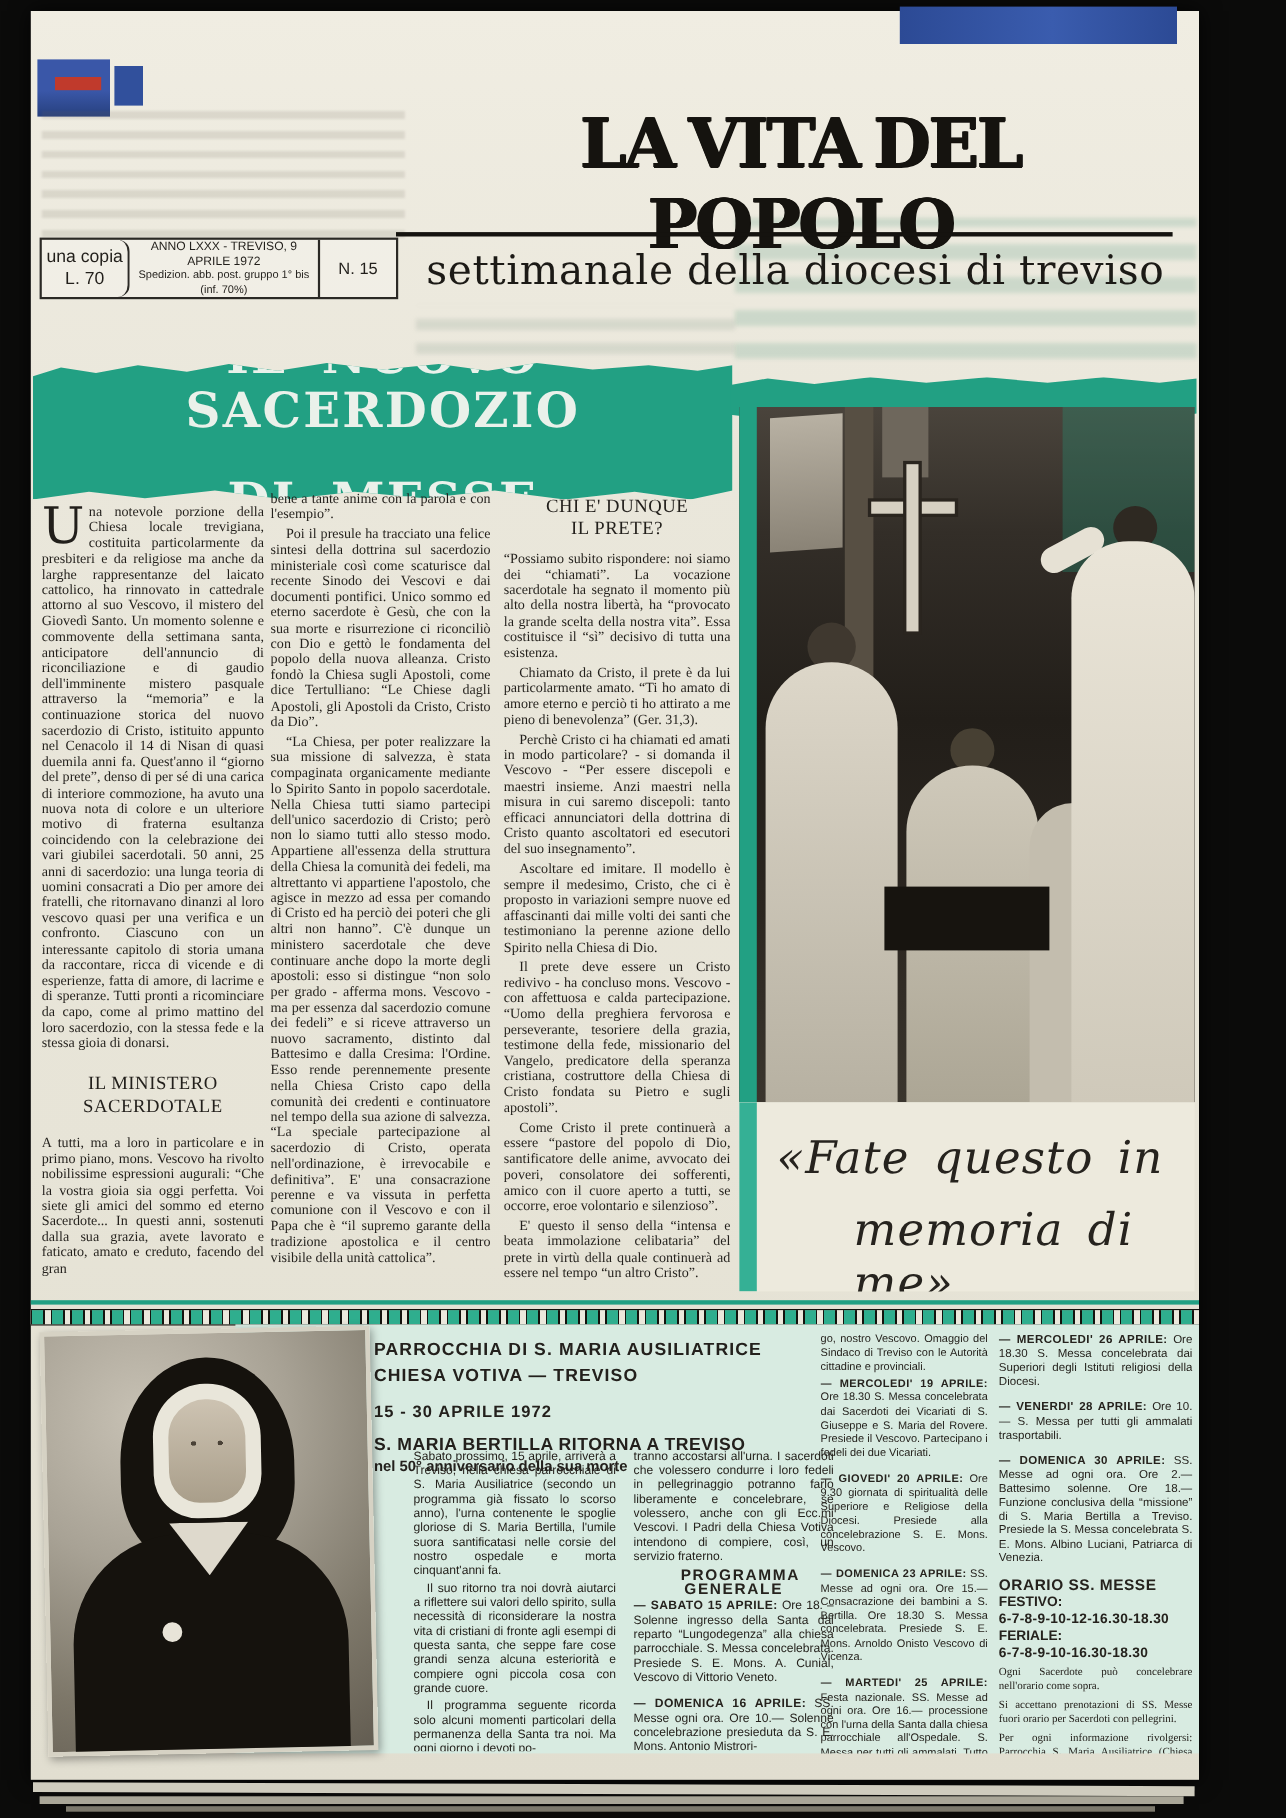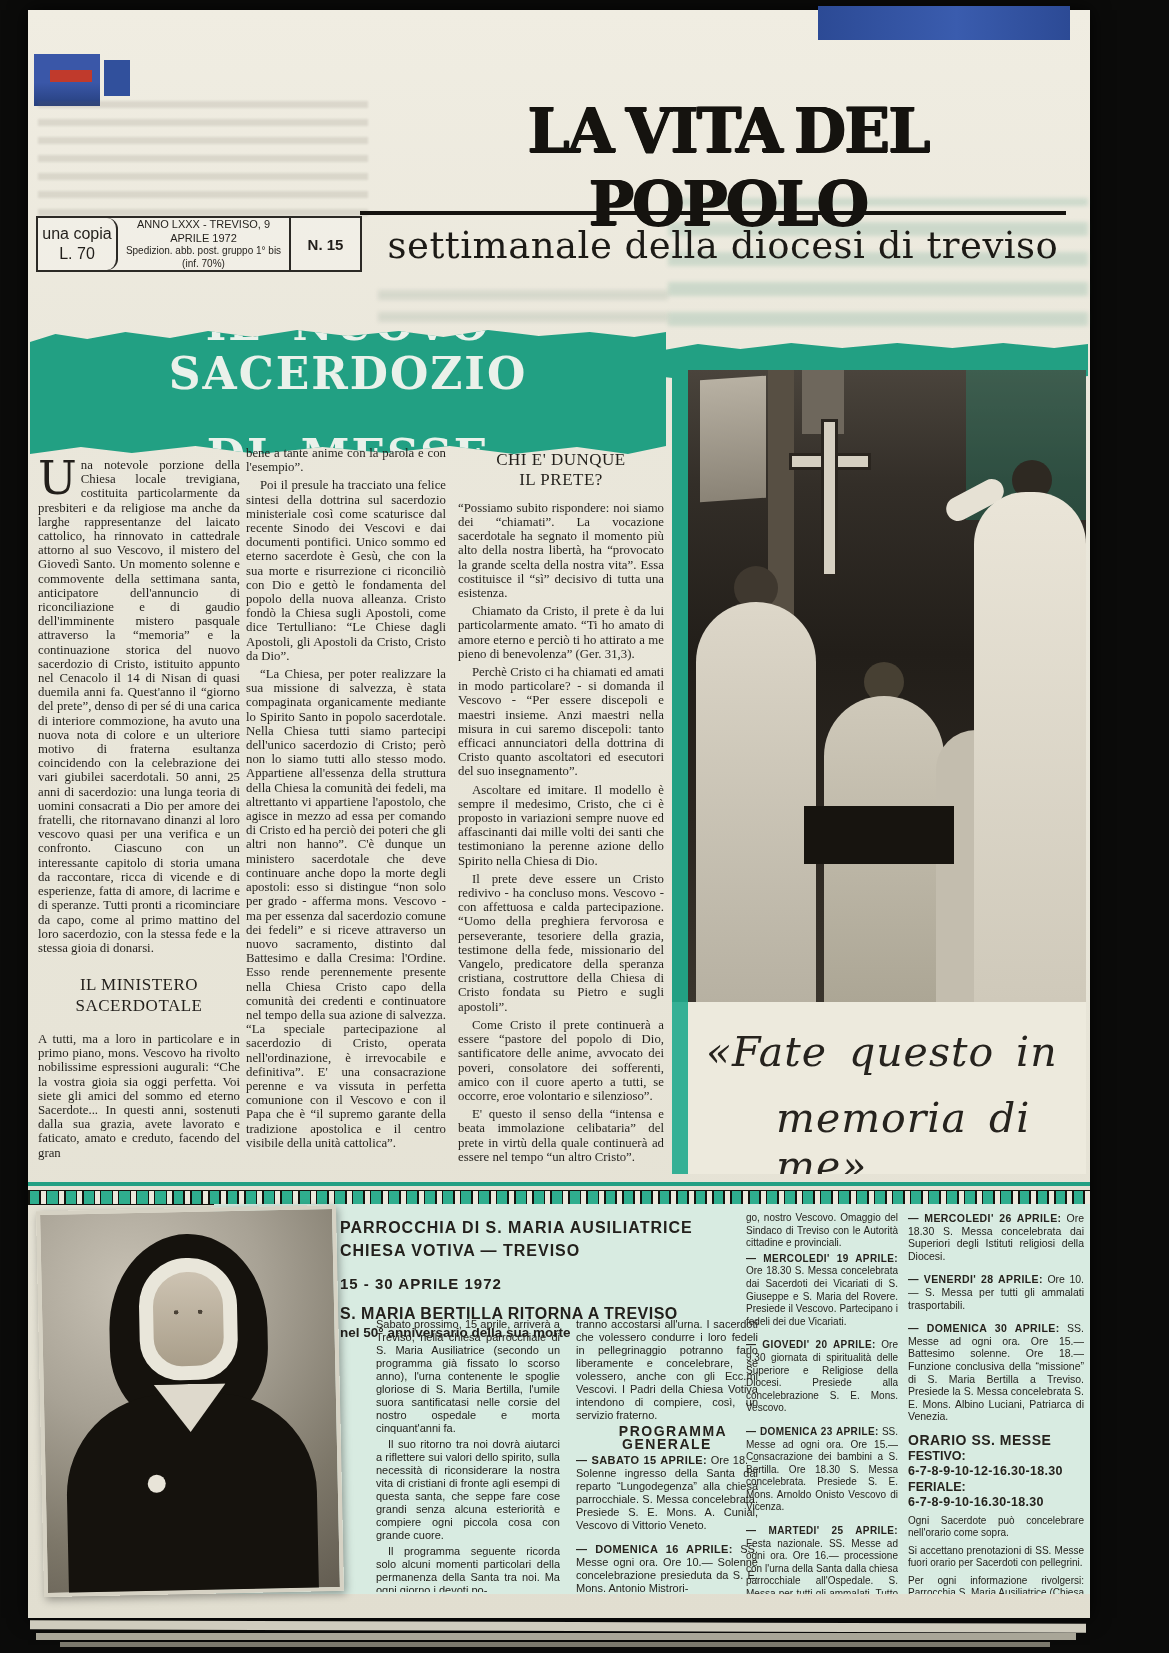--- a/index.html
+++ b/index.html
@@ -21,21 +21,21 @@
           background:repeating-linear-gradient(0deg,rgba(58,140,114,.22) 0 14px,transparent 14px 30px);}
   .ghost3{left:350px;top:268px;width:290px;height:44px;filter:blur(2px);
           background:repeating-linear-gradient(0deg,rgba(90,120,105,.14) 0 10px,transparent 10px 22px);}
   
   .issue-box{position:absolute;left:8px;top:206px;width:322px;height:52px;border:2px solid #2b2925;
              display:flex;font-family:"Liberation Sans",sans-serif;background:rgba(255,255,255,.25);}
   .ib-cell{display:flex;flex-direction:column;justify-content:center;align-items:center;padding:2px 3px;}
   .ib-c1{width:24%;border-right:2px solid #2b2925;font-size:16px;line-height:1.25;border-radius:11px;}
   .ib-c2{width:55%;border-right:2px solid #2b2925;font-size:11px;line-height:1.25;text-align:center;}
   .ib-c2 .small{font-size:10px;}
-  .ib-c3{width:21%;font-size:15px;font-weight:bold;}
+  .ib-c3{width:21%;font-size:15px;font-weight:normal;}
   .masthead{position:absolute;left:366px;top:84px;width:668px;margin:0;text-align:center;
             font-family:"DejaVu Serif",serif;font-weight:900;font-size:62px;letter-spacing:-2px;word-spacing:-6px;
             color:#15130f;transform:scaleX(.97);transform-origin:center;
             text-shadow:.8px 0 0 #15130f,-.8px 0 0 #15130f,0 .5px 0 #15130f;}
   .mast-rule{position:absolute;left:332px;top:201px;width:706px;height:4px;background:#15130f;}
   .mast-sub{position:absolute;left:352px;top:214px;width:686px;text-align:center;margin:0;
             font-family:"DejaVu Serif",serif;font-size:37px;color:#1c1a16;letter-spacing:.5px;}
   
   .banner{position:absolute;left:2px;top:316px;width:636px;height:128px;background:#22a083;
           clip-path:polygon(0 16px,4% 8px,9% 13px,15% 6px,22% 12px,28% 5px,35% 11px,42% 4px,50% 10px,58% 5px,65% 11px,72% 4px,80% 10px,88% 6px,95% 11px,100% 6px,100% 120px,94% 128px,86% 121px,76% 128px,66% 120px,56% 127px,46% 121px,36% 128px,26% 120px,16% 127px,8% 121px,0 128px);
@@ -101,21 +101,21 @@
   .bcolA{left:348px;top:1308px;width:184px;font-size:11px;line-height:13px;height:274px;}
   .bcolB{left:548px;top:1308px;width:182px;font-size:11px;line-height:13px;height:274px;}
   .bcolC{left:718px;top:1202px;width:152px;font-size:10px;line-height:12.6px;height:382px;}
   .bcolD{left:880px;top:1202px;width:176px;font-size:10.5px;line-height:12.6px;height:382px;}
   .prog-title{font-size:14px;font-weight:bold;letter-spacing:1.5px;text-align:center;text-indent:0;margin:14px 0 10px 0;}
   .ev{text-indent:0 !important;margin:0 0 11px 0 !important;}
   .ev-label{font-weight:bold;letter-spacing:.4px;}
   .orario-title{font-size:14px;font-weight:bold;letter-spacing:.5px;margin:10px 0 6px 0;text-indent:0 !important;text-align:left;}
   .or-label{font-size:12.5px;font-weight:bold;margin:0;text-indent:0 !important;}
   .or-times{font-size:12.5px;font-weight:bold;margin:0 0 2px 14px;text-indent:0 !important;letter-spacing:.3px;}
-  .note{font-size:10px;line-height:12px;margin:6px 0 0 0 !important;text-indent:0 !important;}
+  .note{font-size:10px;line-height:12px;margin:6px 0 0 0 !important;text-indent:0 !important;font-family:Liberation Serif, serif;}
   
   .nun{position:absolute;left:12px;top:1198px;width:292px;height:378px;transform:rotate(-1.2deg);
        background:radial-gradient(130% 100% at 30% 20%,#c7c1b4 0%,#a8a295 35%,#7d7769 70%,#5f594e 100%);
        border:4px solid #d6d2c4;overflow:hidden;box-shadow:2px 3px 8px rgba(0,0,0,.35);}
   .nun div{position:absolute;}
   .nun-veil{left:50%;top:22px;transform:translateX(-50%);width:158px;height:190px;background:#15120d;border-radius:50% 50% 40% 40%;}
   .nun-body{left:50%;bottom:-4px;transform:translateX(-50%);width:250px;height:200px;background:#15120d;border-radius:100px 100px 0 0;}
   .nun-coif{left:50%;top:46px;transform:translateX(-50%);width:98px;height:122px;background:#e9e6da;border-radius:48px 48px 40px 40px;}
   .nun-face{left:50%;top:60px;transform:translateX(-50%);width:70px;height:94px;
             background:linear-gradient(180deg,#cdc3b2,#a99e8a);border-radius:34px 34px 28px 28px;}
@@ -246,21 +246,21 @@
       <p class="noind">go, nostro Vescovo. Omaggio del Sindaco di Treviso con le Autorità cittadine e provinciali.</p>
       <p class="ev"><span class="ev-label">— MERCOLEDI' 19 APRILE:</span> <span>Ore 18.30 S. Messa concelebrata dai Sacerdoti dei Vicariati di S. Giuseppe e S. Maria del Rovere. Presiede il Vescovo. Partecipano i fedeli dei due Vicariati.</span></p>
       <p class="ev"><span class="ev-label">— GIOVEDI' 20 APRILE:</span> <span>Ore 9.30 giornata di spiritualità delle Superiore e Religiose della Diocesi. Presiede alla concelebrazione S. E. Mons. Vescovo.</span></p>
       <p class="ev"><span class="ev-label">— DOMENICA 23 APRILE:</span> <span>SS. Messe ad ogni ora. Ore 15.— Consacrazione dei bambini a S. Bertilla. Ore 18.30 S. Messa concelebrata. Presiede S. E. Mons. Arnoldo Onisto Vescovo di Vicenza.</span></p>
       <p class="ev"><span class="ev-label">— MARTEDI' 25 APRILE:</span> <span>Festa nazionale. SS. Messe ad ogni ora. Ore 16.— processione con l'urna della Santa dalla chiesa parrocchiale all'Ospedale. S. Messa per tutti gli ammalati. Tutto il popolo accompagni la Santa che torna tra i “suoi” ammalati.</span></p>
     </div>
 
     <div class="bcol bcolD">
       <p class="ev"><span class="ev-label">— MERCOLEDI' 26 APRILE:</span> <span>Ore 18.30 S. Messa concelebrata dai Superiori degli Istituti religiosi della Diocesi.</span></p>
       <p class="ev"><span class="ev-label">— VENERDI' 28 APRILE:</span> <span>Ore 10.— S. Messa per tutti gli ammalati trasportabili.</span></p>
-      <p class="ev"><span class="ev-label">— DOMENICA 30 APRILE:</span> <span>SS. Messe ad ogni ora. Ore 15.— Battesimo solenne. Ore 18.— Funzione conclusiva della “missione” di S. Maria Bertilla a Treviso. Presiede la S. Messa concelebrata S. E. Mons. Albino Luciani, Patriarca di Venezia.</span></p>
+      <p class="ev"><span class="ev-label">— DOMENICA 30 APRILE:</span> <span>SS. Messe ad ogni ora. Ore 2.— Battesimo solenne. Ore 18.— Funzione conclusiva della “missione” di S. Maria Bertilla a Treviso. Presiede la S. Messa concelebrata S. E. Mons. Albino Luciani, Patriarca di Venezia.</span></p>
       <p class="orario-title">ORARIO SS. MESSE</p>
       <p class="or-label">FESTIVO:</p>
       <p class="or-times">6-7-8-9-10-12-16.30-18.30</p>
       <p class="or-label">FERIALE:</p>
       <p class="or-times">6-7-8-9-10-16.30-18.30</p>
       <p class="note">Ogni Sacerdote può concelebrare nell'orario come sopra.</p>
       <p class="note">Si accettano prenotazioni di SS. Messe fuori orario per Sacerdoti con pellegrini.</p>
       <p class="note">Per ogni informazione rivolgersi: Parrocchia S. Maria Ausiliatrice (Chiesa Votiva) Treviso - Tel. 45.6.44 (Ts. 0422).</p>
     </div>
 

